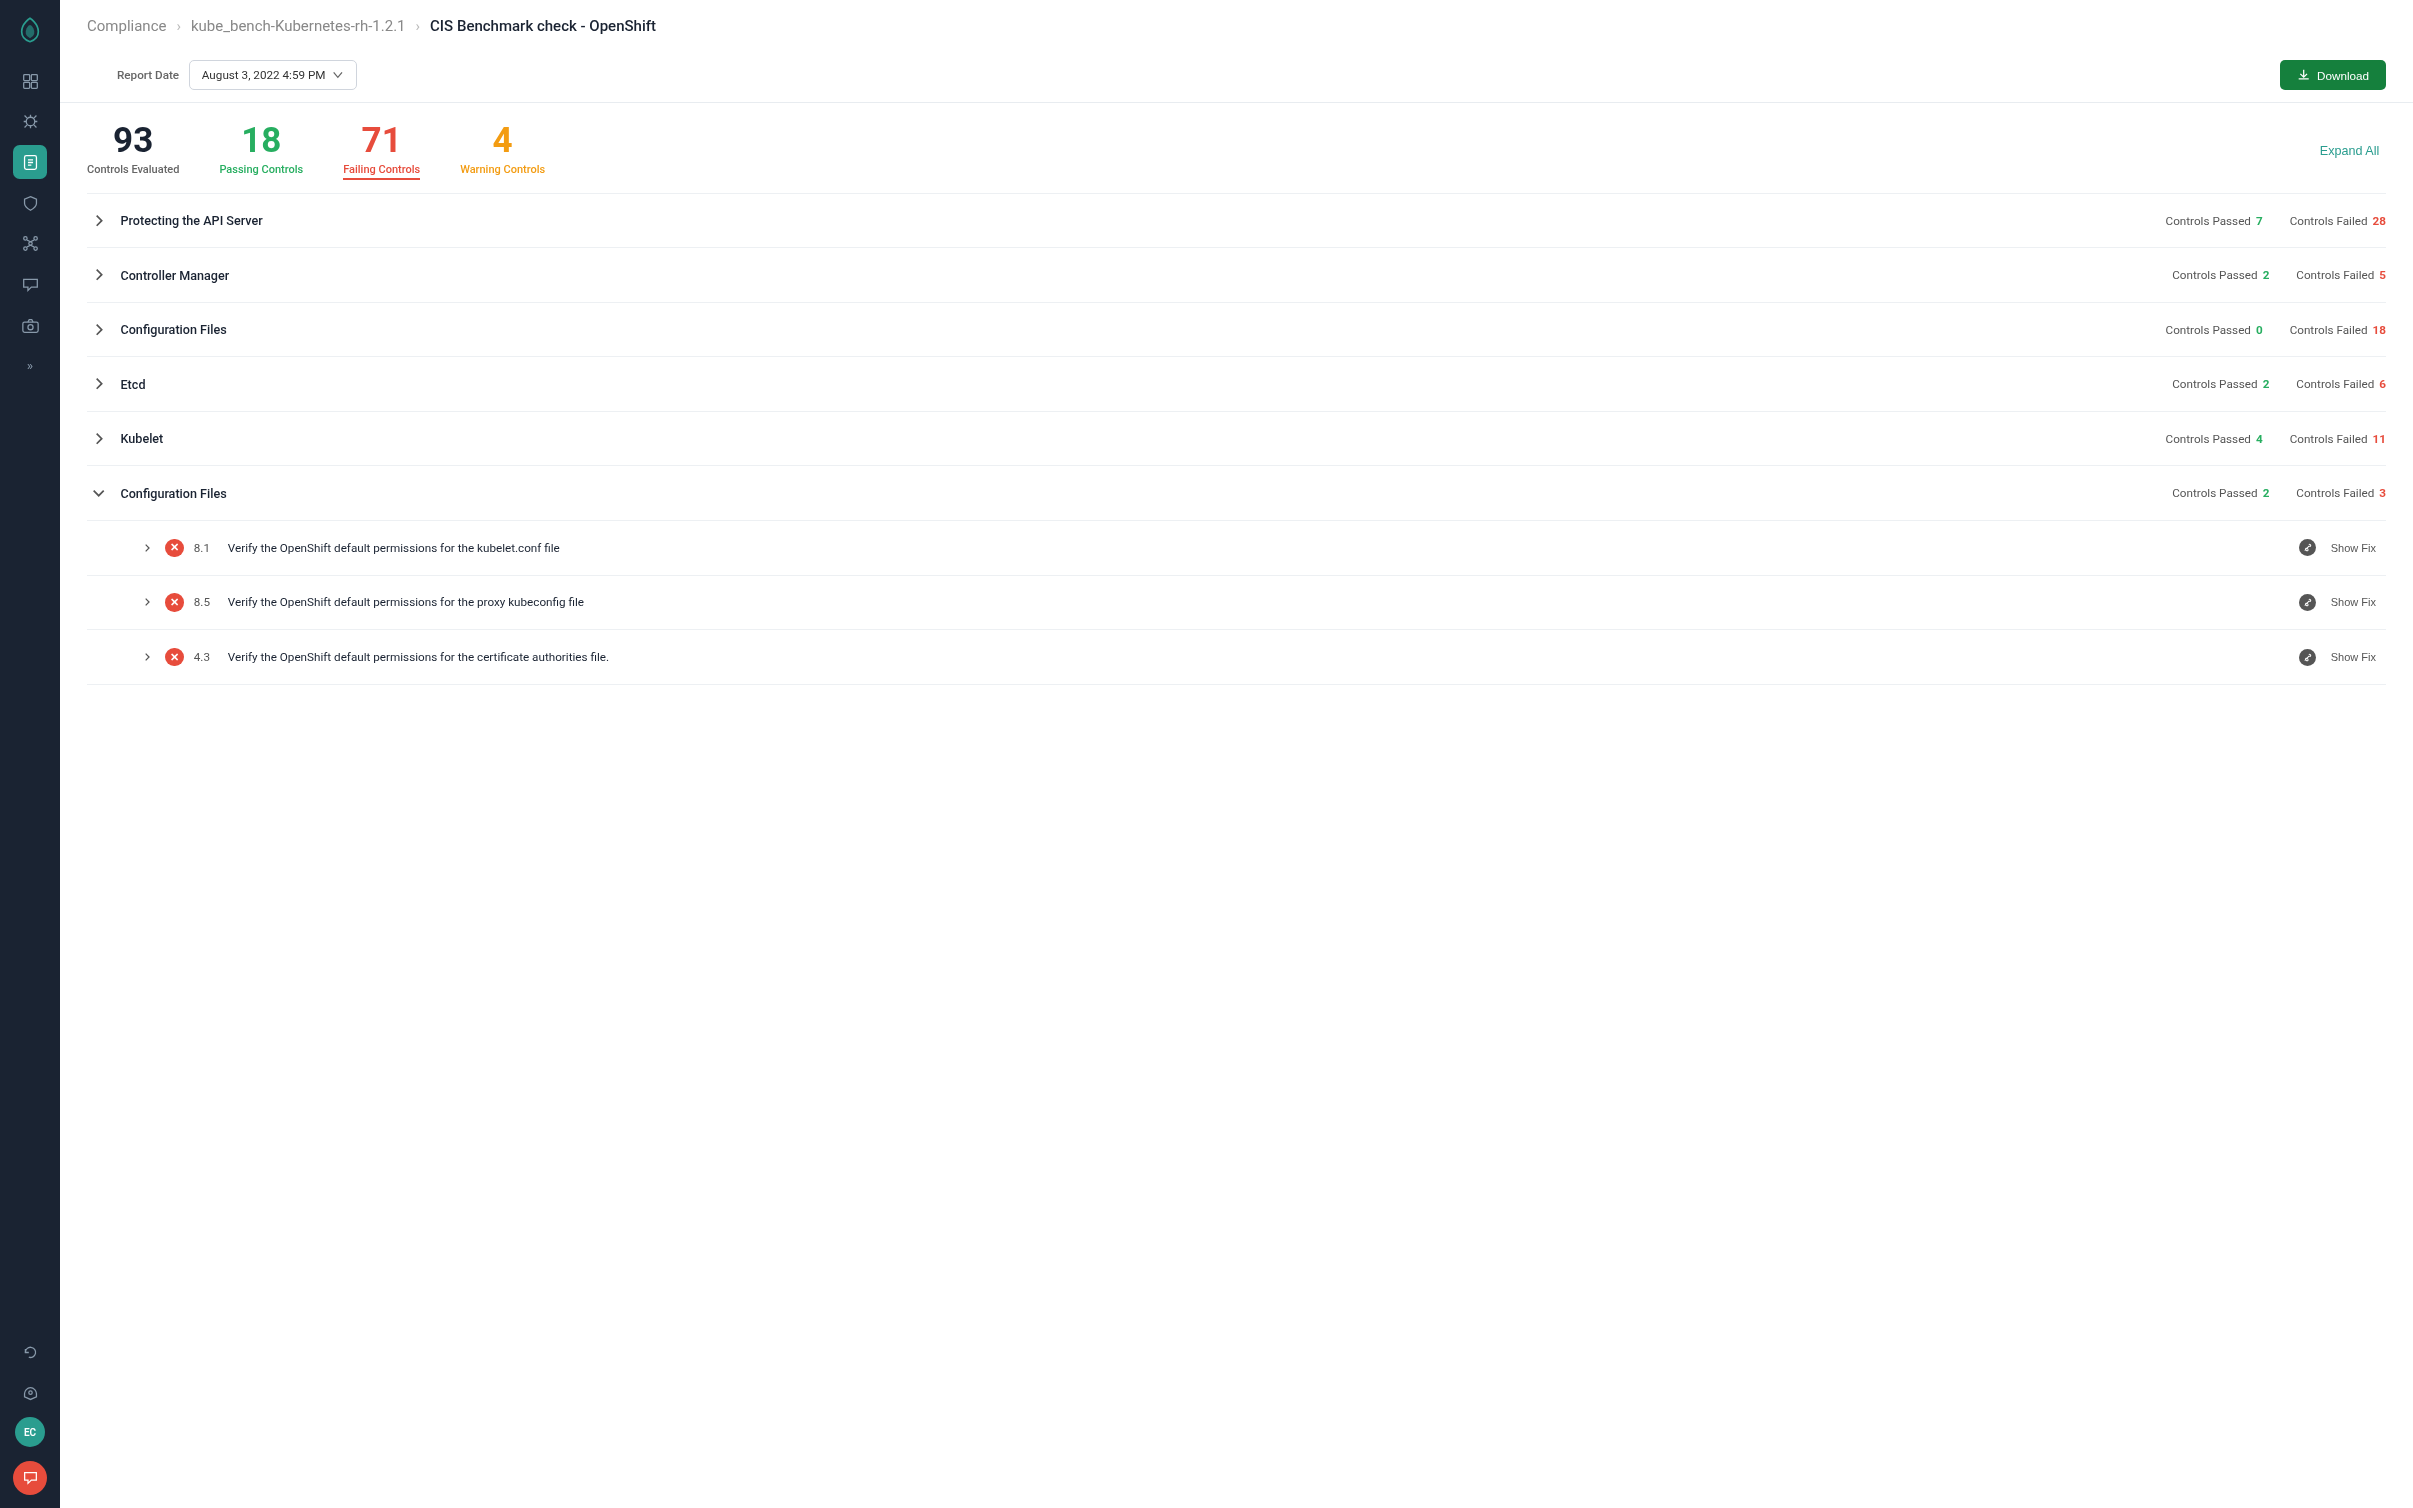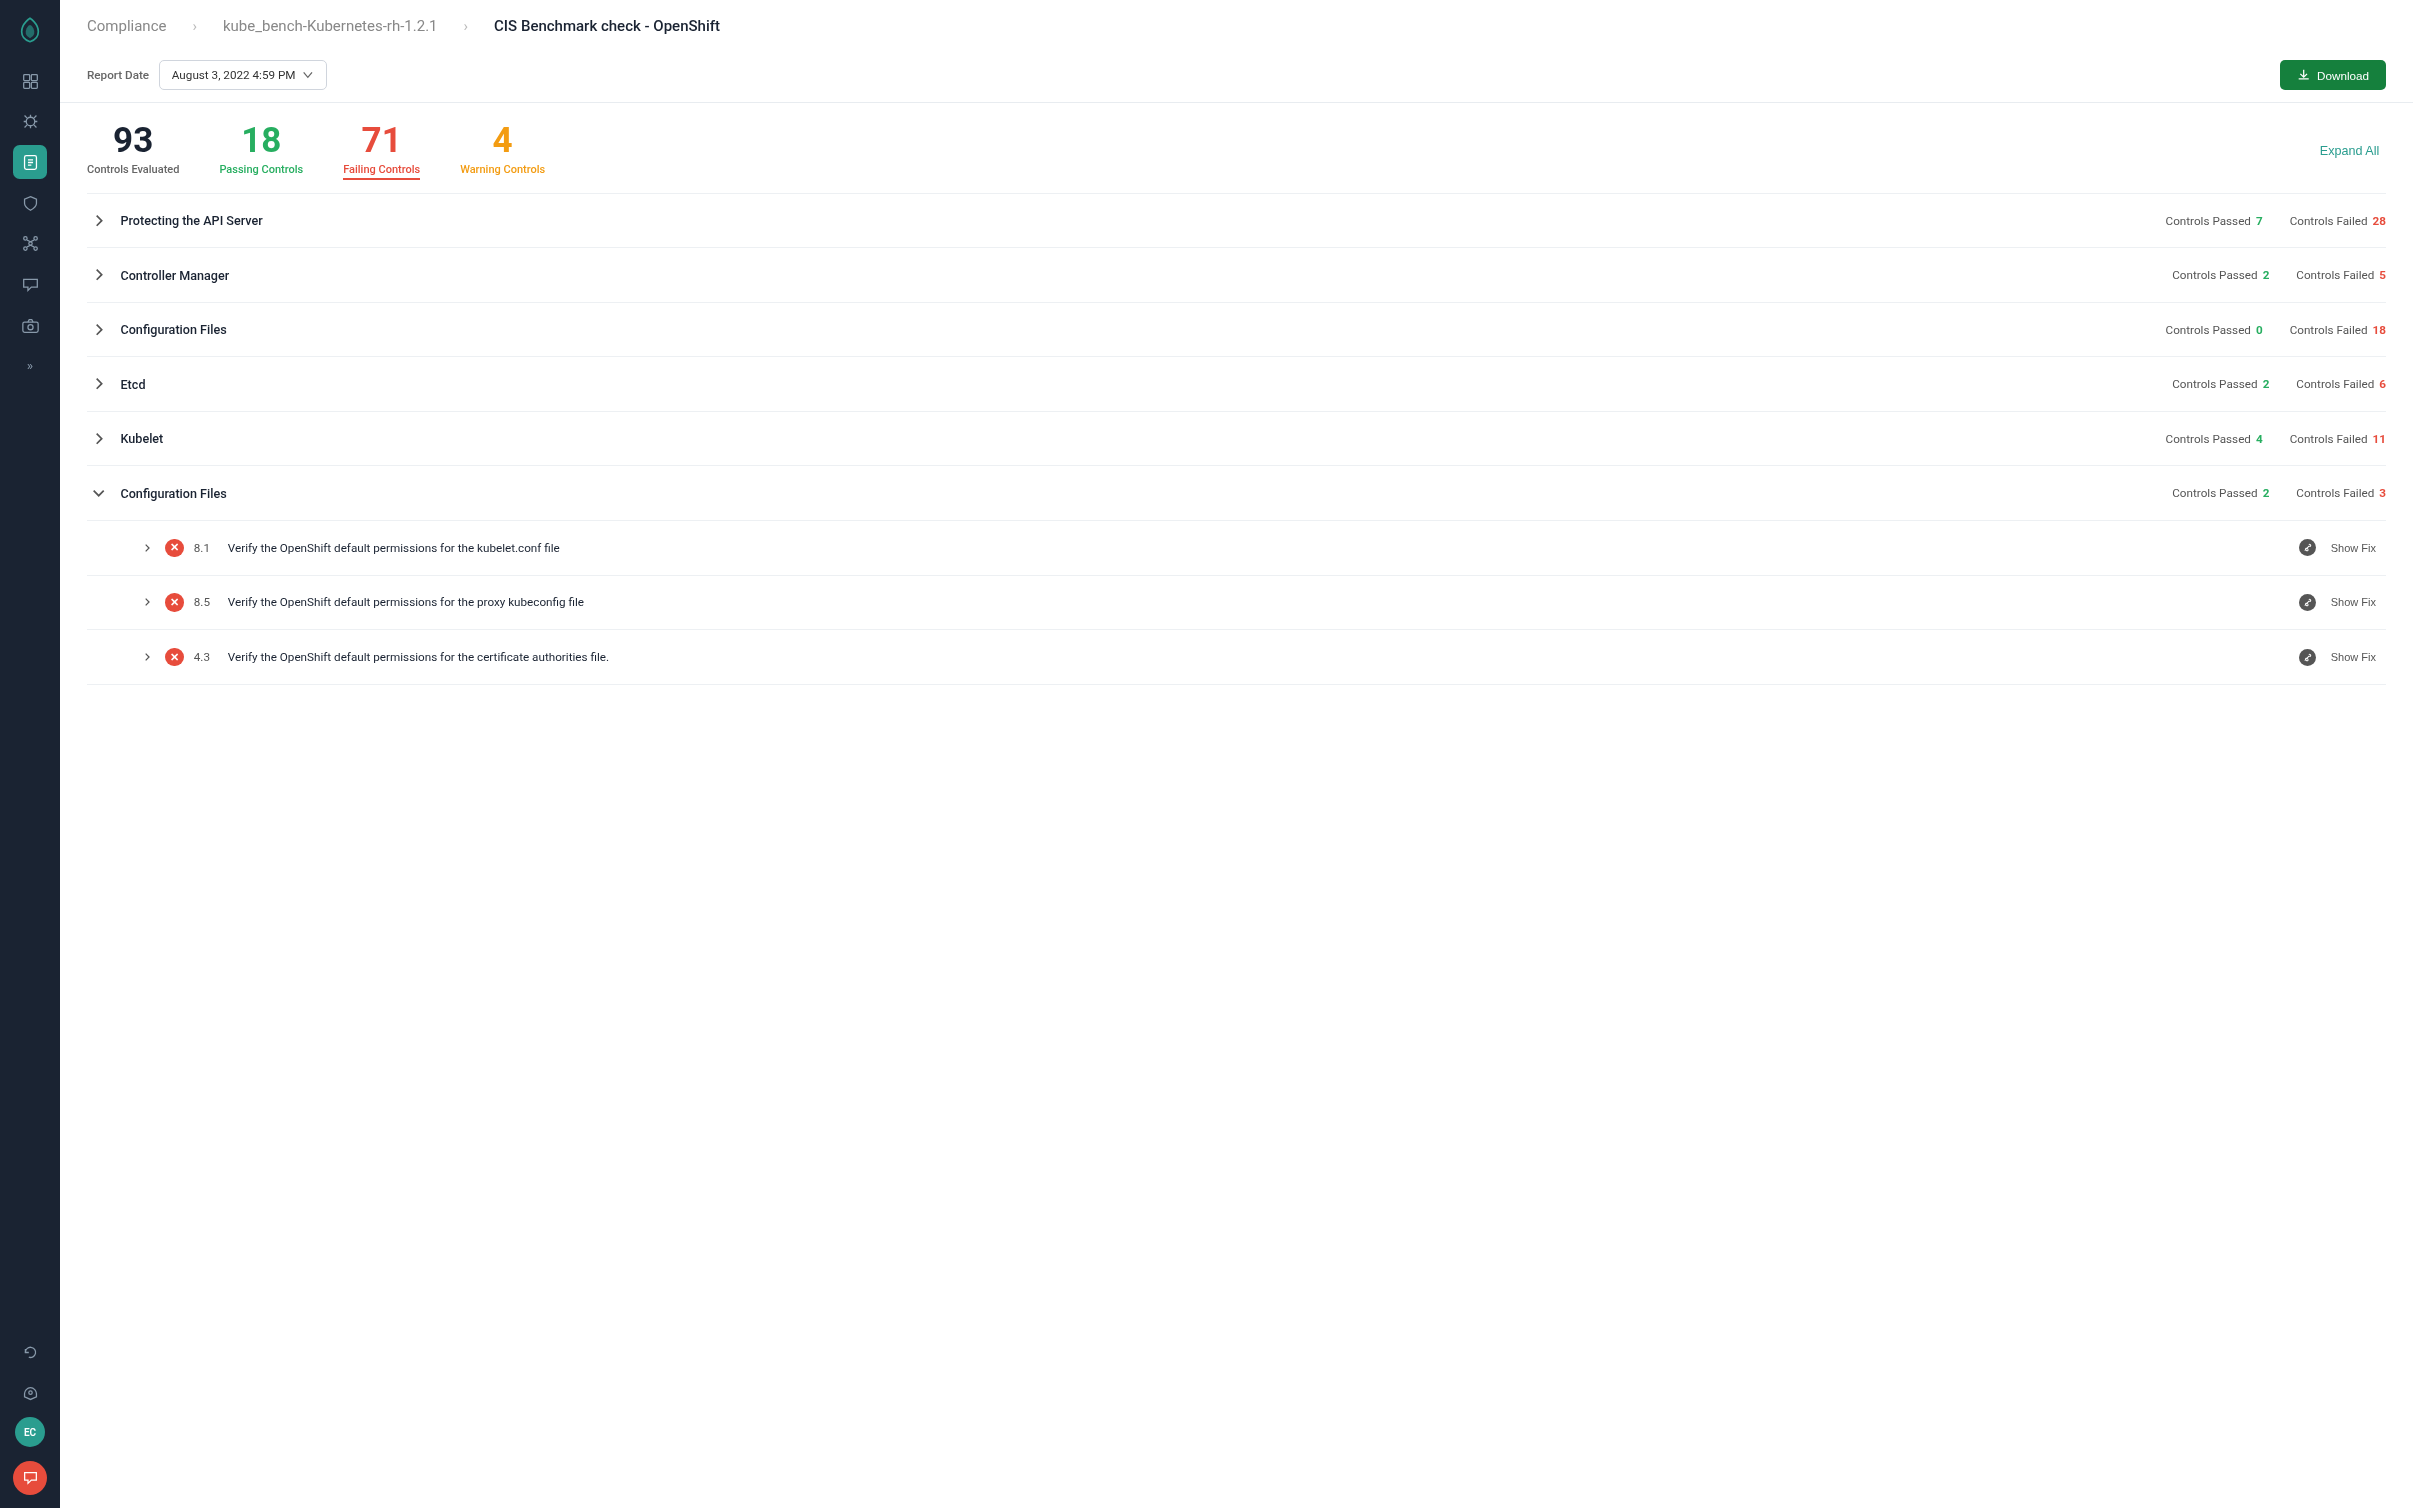--- a/index.html
+++ b/index.html
@@ -78,21 +78,21 @@
 
     
     .header {
       padding: 17px 27px 0 27px;
       background: white;
       border-bottom: 0.8px solid #e8ecf0;
     }
     .breadcrumb {
       display: flex;
       align-items: center;
-      gap: 26px;
+      gap: 10px;
       font-size: 15px;
       color: #888;
       margin-bottom: 13.4px;
     }
     .breadcrumb-link {
       color: #888;
       cursor: pointer;
     }
     .breadcrumb-separator { color: #bbb; }
     .breadcrumb-current {
@@ -109,20 +109,21 @@
     }
     .report-date-section {
       display: flex;
       align-items: center;
       gap: 10px;
     }
     .report-date-label {
       font-size: 11.7px;
       color: #666;
       font-weight: 500;
+      margin-left: 30px;
     }
     .report-date-picker {
       display: flex;
       align-items: center;
       gap: 6.7px;
       border: 0.8px solid #d0d5dd;
       border-radius: 5px;
       padding: 6.7px 11.7px;
       cursor: pointer;
       background: white;

